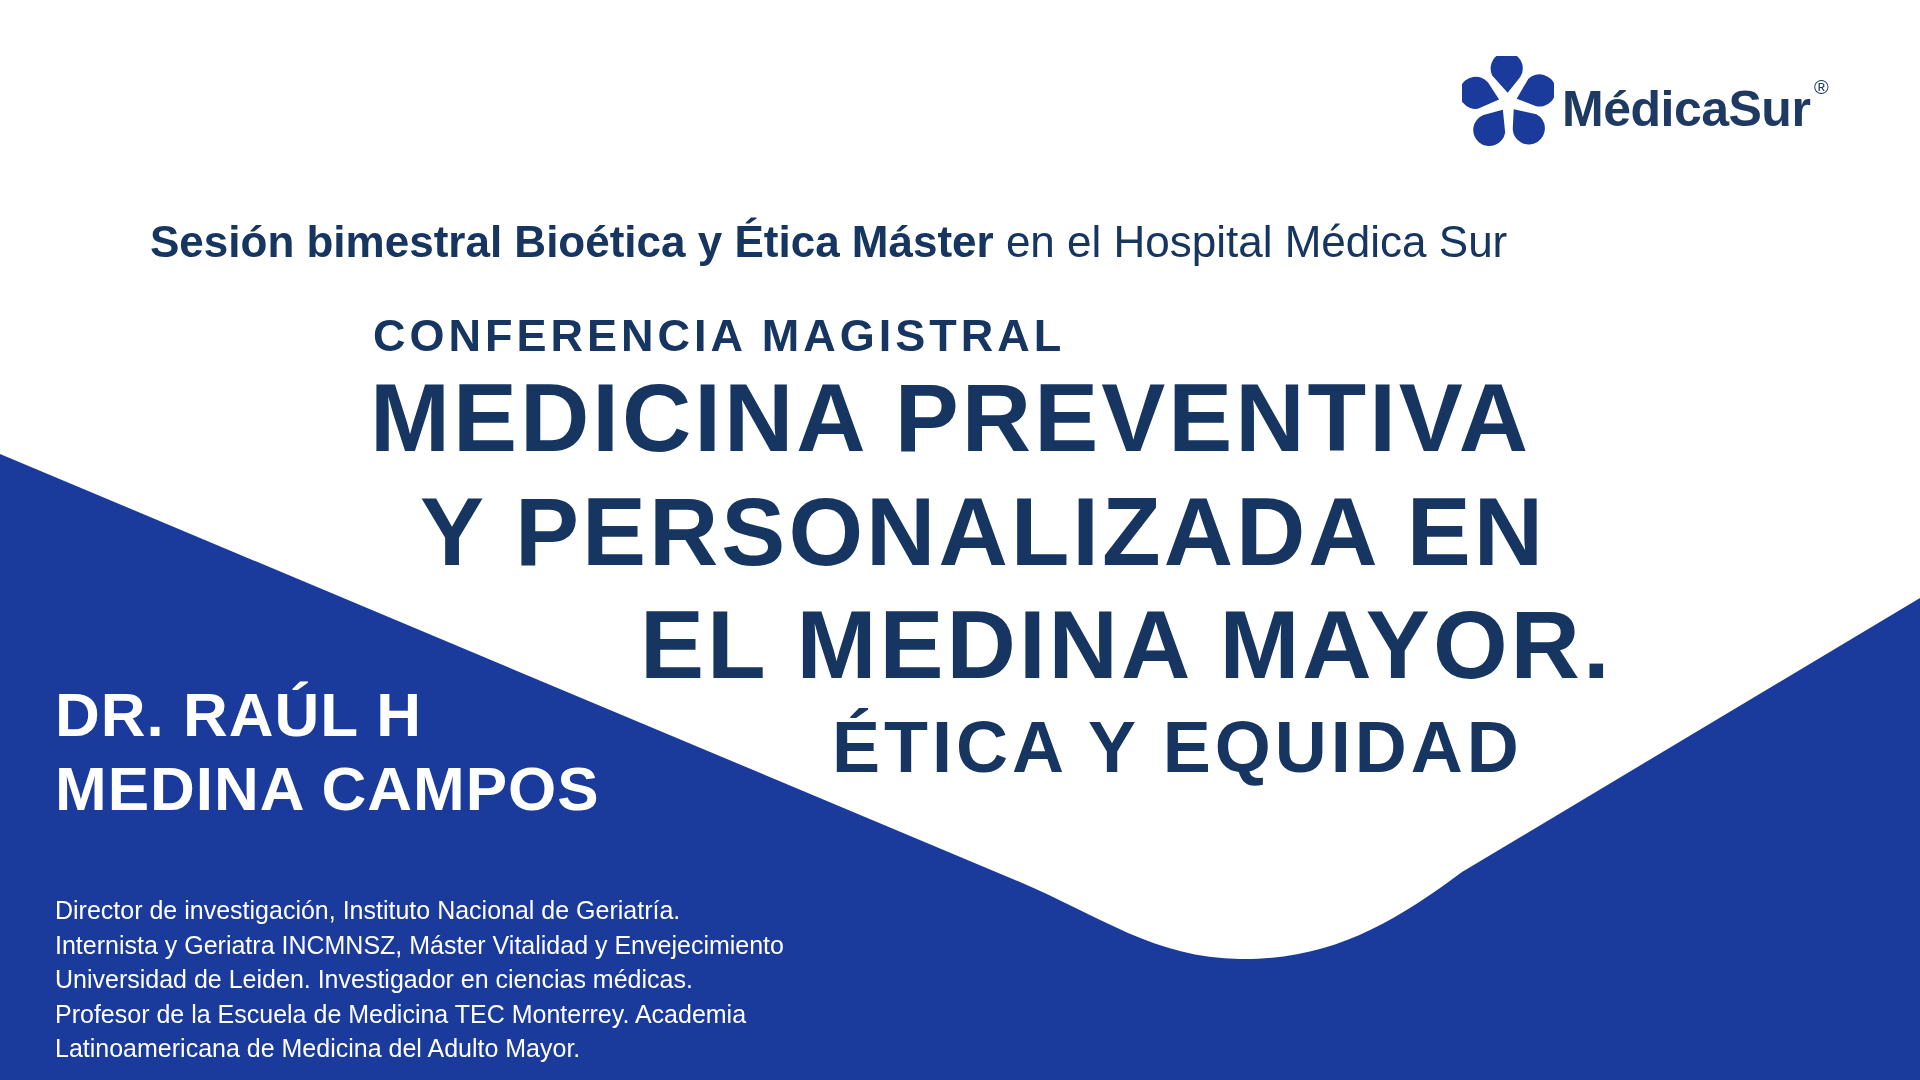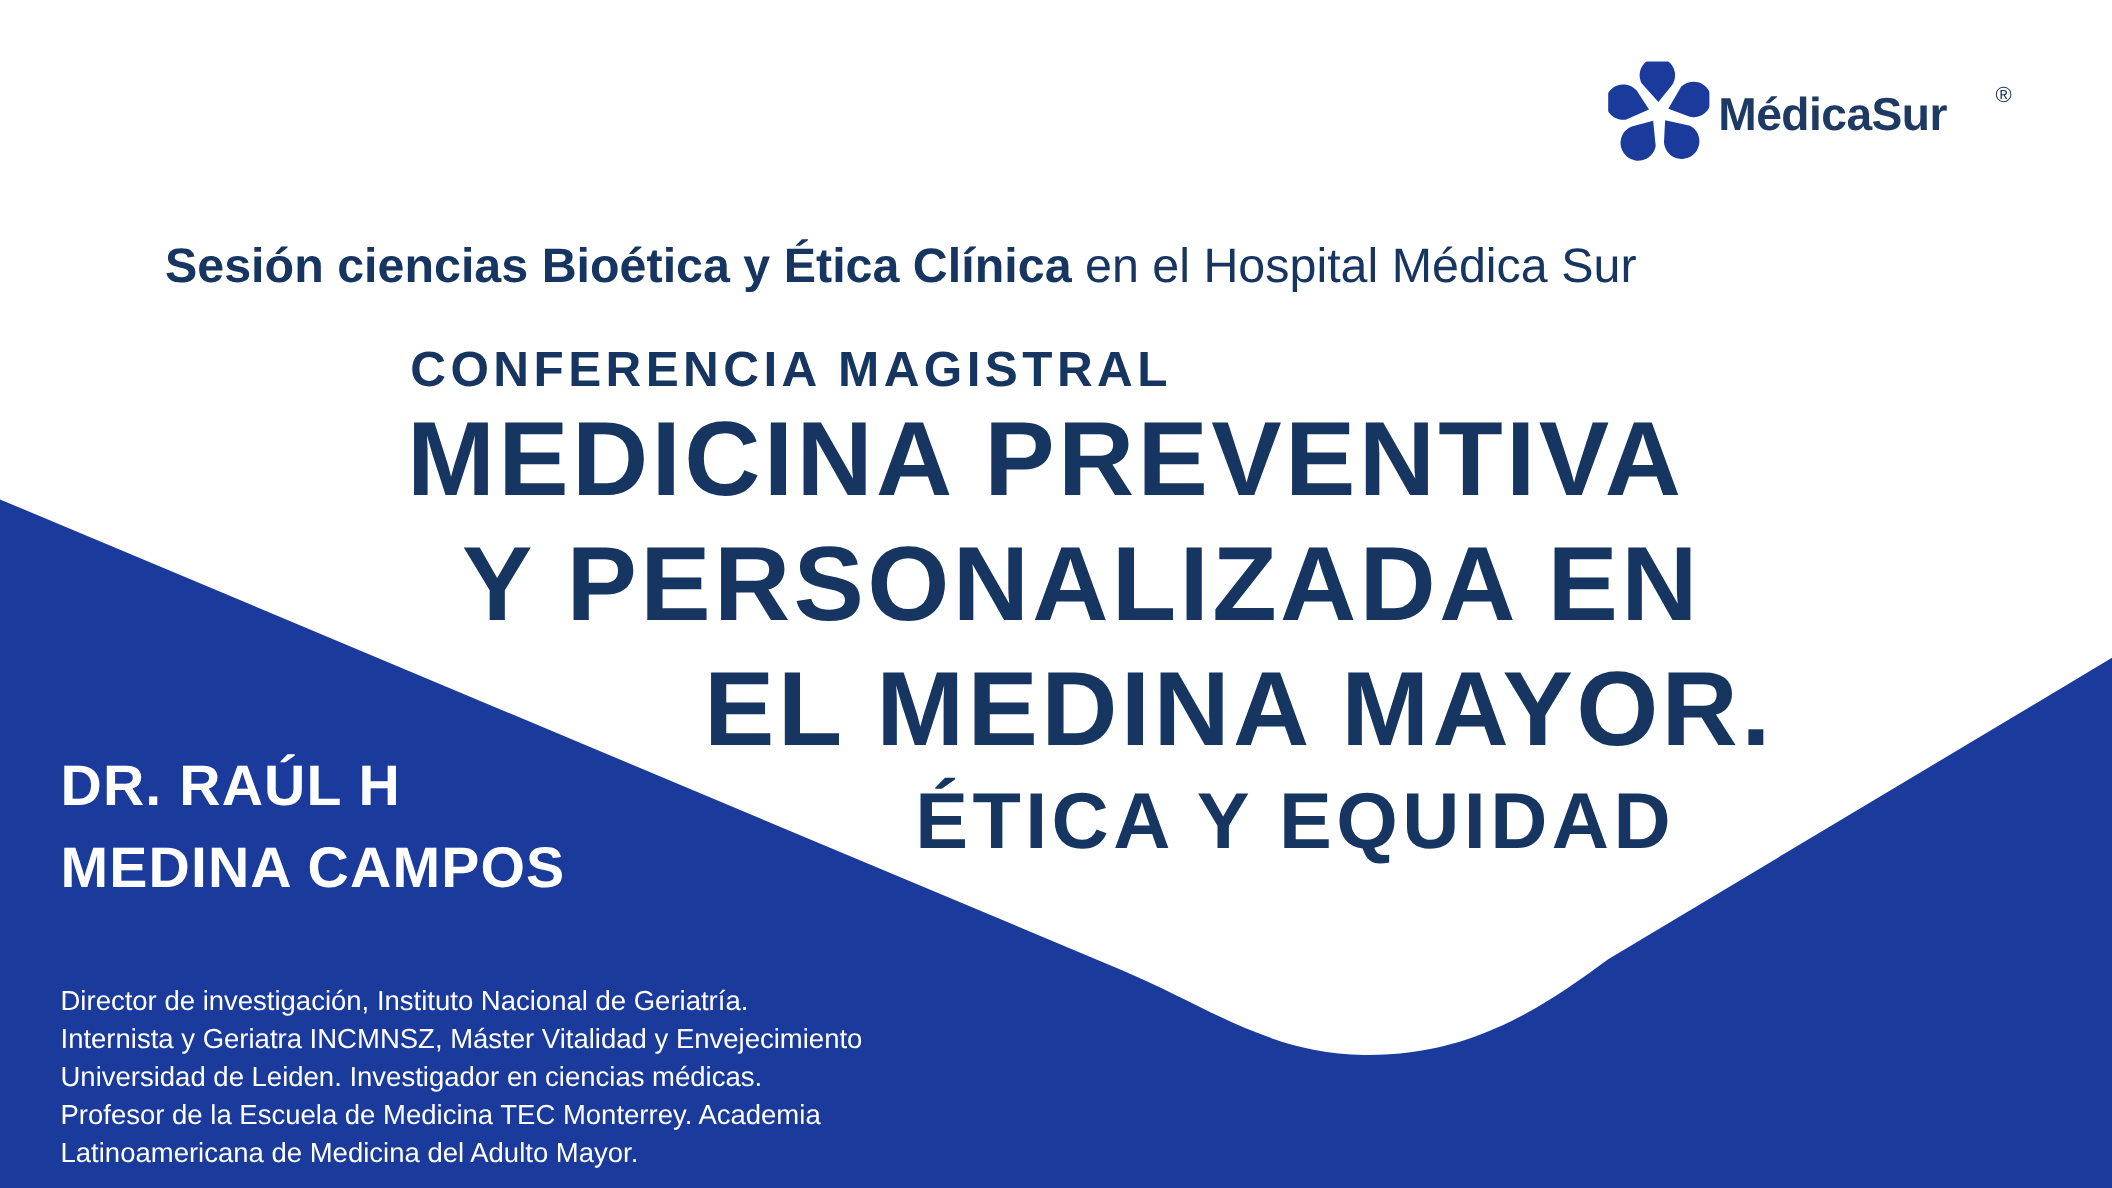--- a/index.html
+++ b/index.html
@@ -14,21 +14,21 @@
   .canvas{position:relative;width:1920px;height:1080px;background:#ffffff;}
 
   .wave{position:absolute;left:0;top:0;width:1920px;height:1080px;}
   .wave path{fill:var(--royal-blue);}
 
   .logo{position:absolute;left:1462px;top:54px;width:420px;height:100px;}
   .logo-flower{position:absolute;left:0;top:2px;width:92px;height:92px;}
   .logo-flower path{fill:var(--royal-blue);}
   .logo-wordmark{
     position:absolute;left:100px;top:26px;
-    font-size:42px;font-weight:600;letter-spacing:-0.5px;
+    font-size:50px;font-weight:600;letter-spacing:-0.5px;
     color:var(--wordmark-navy);white-space:nowrap;
   }
   .registered{
     position:absolute;left:352px;top:22px;
     font-size:20px;font-weight:400;color:var(--wordmark-navy);
   }
 
   .session-header{
     position:absolute;left:150px;top:217px;
     font-size:44px;color:var(--navy-text);white-space:nowrap;
@@ -51,21 +51,21 @@
   .title-line-2{left:420px;top:482px;}
   .title-line-3{left:640px;top:595px;}
   .subtitle{
     position:absolute;left:832px;top:706px;
     font-size:72px;font-weight:700;letter-spacing:4px;
     color:var(--navy-text);white-space:nowrap;
   }
 
   .speaker-name{
     position:absolute;left:55px;top:678px;
-    font-size:52px;font-weight:600;letter-spacing:1px;
+    font-size:62px;font-weight:600;letter-spacing:1px;
     color:var(--white);line-height:74px;white-space:nowrap;
   }
   .speaker-bio{
     position:absolute;left:55px;top:893px;
     font-size:25px;font-weight:400;
     color:var(--white);line-height:34.5px;white-space:nowrap;
   }
 </style>
 </head>
 <body>
@@ -91,21 +91,21 @@
         <path transform="rotate(144)" d="M 1 -10 L -13 -31 A 17.5 17.5 0 1 1 17 -25 Z"></path>
         <path transform="rotate(216)" d="M 1 -10 L -13 -31 A 17.5 17.5 0 1 1 17 -25 Z"></path>
         <path transform="rotate(288)" d="M 1 -10 L -13 -31 A 17.5 17.5 0 1 1 17 -25 Z"></path>
       </g>
     </svg>
     <span class="logo-wordmark">MédicaSur</span>
     <span class="registered">®</span>
   </div>
 
   <div class="session-header">
-    <span class="bold">Sesión ciencias Bioética y Ética Clínica</span><span class="regular"> en el Hospital Médica Sur</span>
+    <span class="bold">Sesión bimestral Bioética y Ética Máster</span><span class="regular"> en el Hospital Médica Sur</span>
   </div>
 
   <div class="kicker">CONFERENCIA MAGISTRAL</div>
 
   <div class="title-line title-line-1">MEDICINA PREVENTIVA</div>
   <div class="title-line title-line-2">Y PERSONALIZADA EN</div>
   <div class="title-line title-line-3">EL MEDINA MAYOR.</div>
   <div class="subtitle">ÉTICA Y EQUIDAD</div>
 
   <div class="speaker-name">

